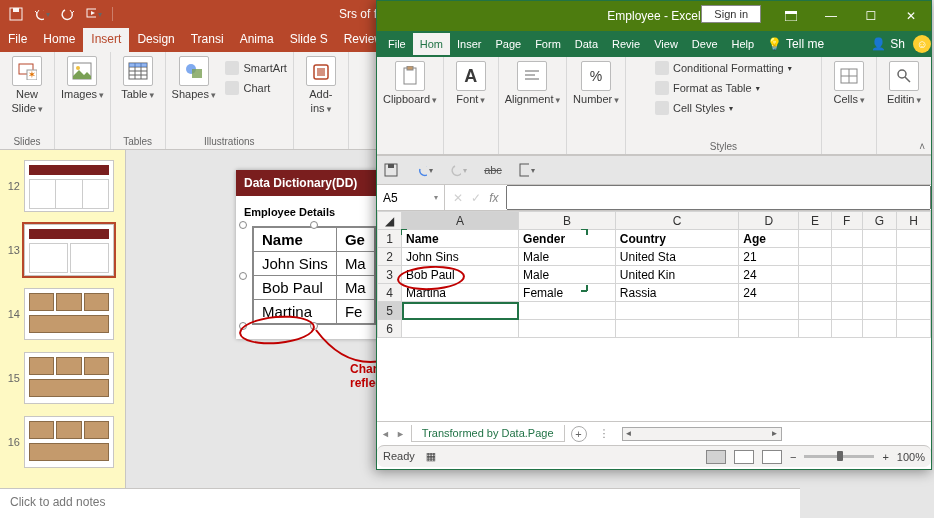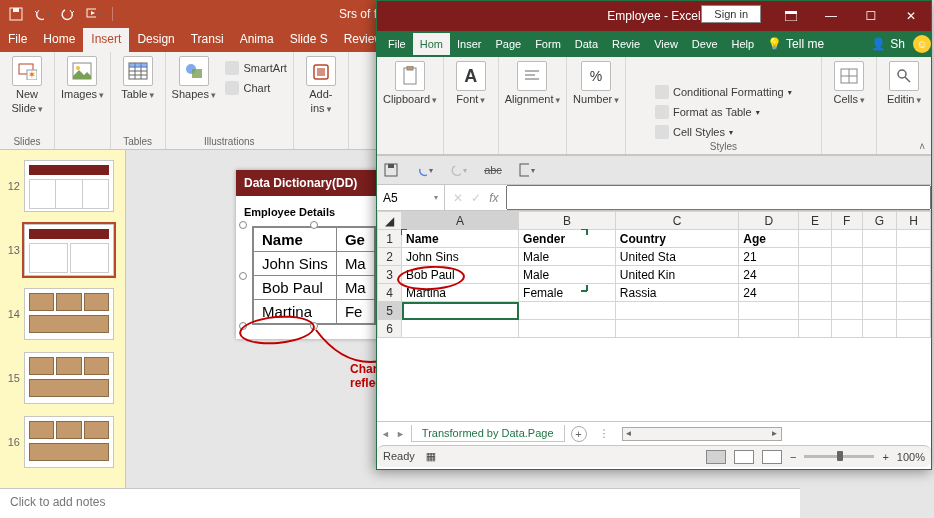--- a/index.html
+++ b/index.html
@@ -52,21 +52,21 @@
 
   .annotation { position: absolute; color: #c00000; font-weight: bold; font-size: 12px; }
   .anno-circle { position: absolute; border: 2px solid #c00000; border-radius: 50%; }
 
   .notes-pane { height: 30px; background: #fff; border-top: 1px solid #c8c6c4; padding: 6px 10px; color: #767676; font-size: 12px; }
   .zoom-slider { width: 100px; height: 3px; background: #bbb; position: relative; }
   .zoom-slider::after { content: ""; position: absolute; width: 6px; height: 10px; background: #666; top: -4px; left: 18px; border-radius: 1px; }
 
   
   .xl-window { position: absolute; top: 0; left: 376px; width: 556px; height: 470px; background: #fff; box-shadow: -2px 2px 12px rgba(0,0,0,.4); border: 1px solid #217346; }
-  .xl-titlebar { height: 30px; background: #7f1d1d; display: flex; align-items: center; color: #fff; font-size: 12px; position: relative; padding: 0 6px; }
+  .xl-titlebar { height: 30px; background: #4d7c0f; display: flex; align-items: center; color: #fff; font-size: 12px; position: relative; padding: 0 6px; }
   .xl-title { position: absolute; left: 0; right: 0; text-align: center; pointer-events: none; }
   .xl-controls { position: absolute; right: 0; top: 0; display: flex; height: 100%; }
   .xl-controls .wc { width: 40px; display: flex; align-items: center; justify-content: center; font-size: 12px; }
   .signin { position: absolute; right: 170px; top: 4px; background: #fff; color: #333; font-size: 11px; padding: 2px 12px; border: 1px solid #888; }
   .xl-menubar { height: 26px; background: #217346; display: flex; color: #fff; font-size: 12px; align-items: center; padding-left: 4px; }
   .xl-menubar .tab { padding: 5px 7px; cursor: pointer; font-size: 11px; }
   .xl-menubar .tab.active { background: #f3f2f1; color: #217346; }
   .xl-menubar .tellme { display: flex; align-items: center; gap: 4px; margin-left: 6px; }
   .xl-menubar .share { margin-left: auto; margin-right: 4px; display: flex; align-items: center; gap: 4px; }
   .xl-ribbon { height: 98px; background: #f3f2f1; border-bottom: 1px solid #c8c6c4; display: flex; position: relative; }
@@ -426,21 +426,21 @@
     </div>
     <div class="rgroup">
       <div class="items">
           <div class="bigbtn">
             <div class="bicon" style="font-size:14px;">%</div>
             <span class="dd">Number</span>
           </div>
         </div>
       <div class="label">&nbsp;</div>
     </div>
-    <div class="rgroup" style="flex:1;justify-content:flex-end;">
+    <div class="rgroup" style="flex:1;">
       <div class="items">
         <div class="smallbtns">
           <span>
               <i class="si"></i>
               <span>Conditional Formatting</span> 
               <span style="font-size:8px;">▾</span>
             </span>
           <span>
               <i class="si"></i>
               <span>Format as Table</span> 

